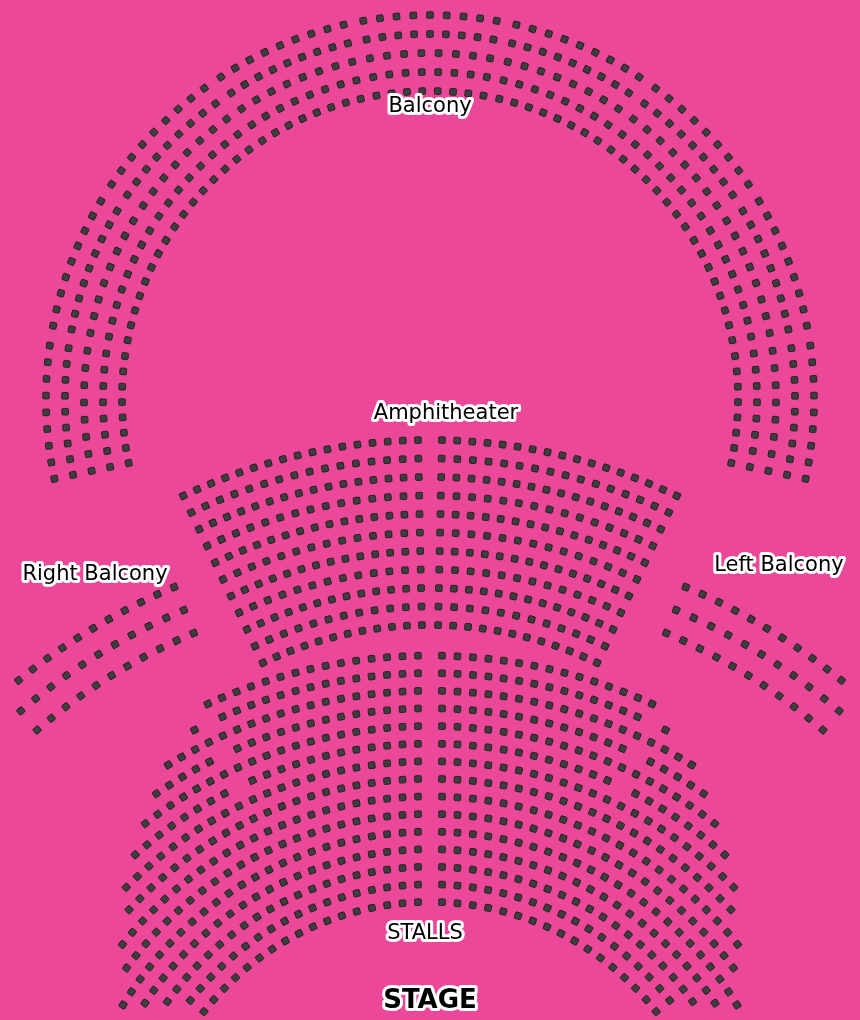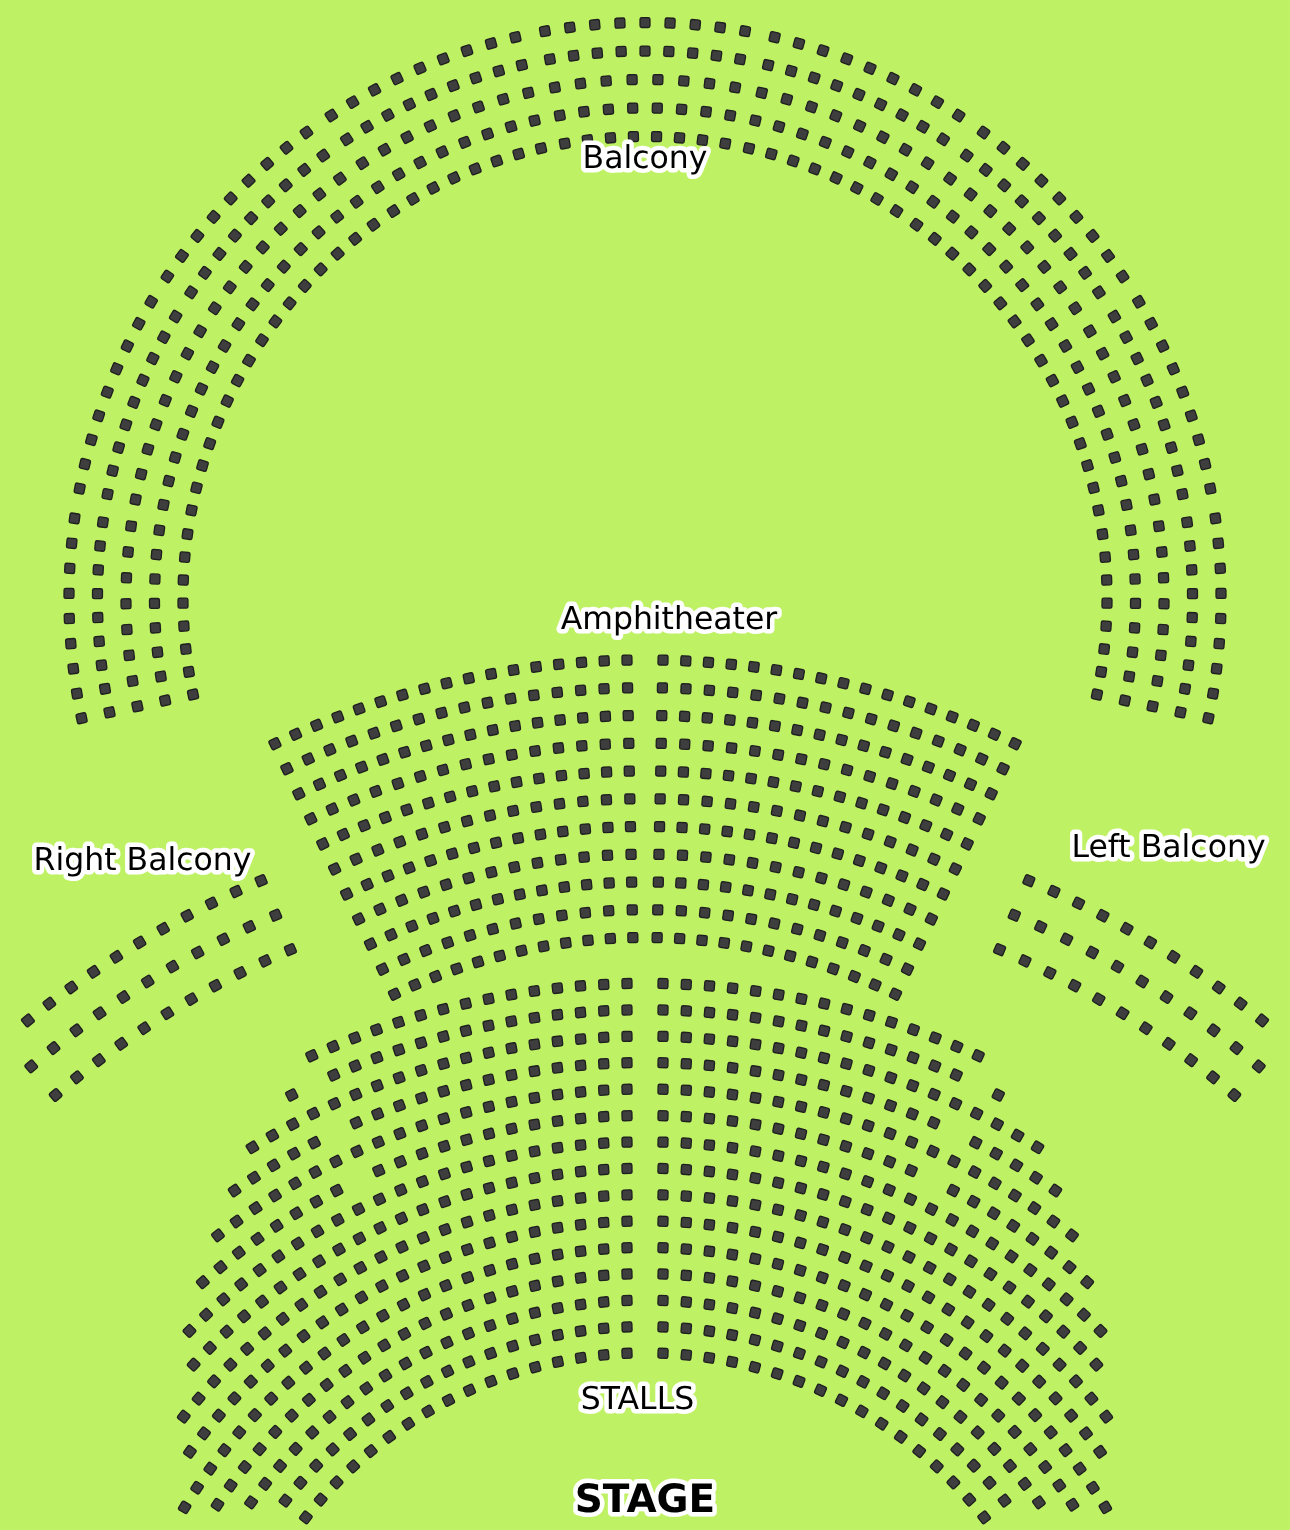--- a/index.html
+++ b/index.html
@@ -4,21 +4,21 @@
 <style>
   html, body {
     margin: 0;
     padding: 0;
     background: #ffffff;
   }
   .map-wrap {
     width: 860px;
     height: 1020px;
     position: relative;
-    background: #bef264;
+    background: #ec4899;
     overflow: hidden;
   }
   .map-label {
     font-family: "DejaVu Sans", "Liberation Sans", sans-serif;
     fill: #000000;
     text-anchor: middle;
     paint-order: stroke;
     stroke: #ffffff;
     stroke-width: 6px;
     stroke-linejoin: round;

